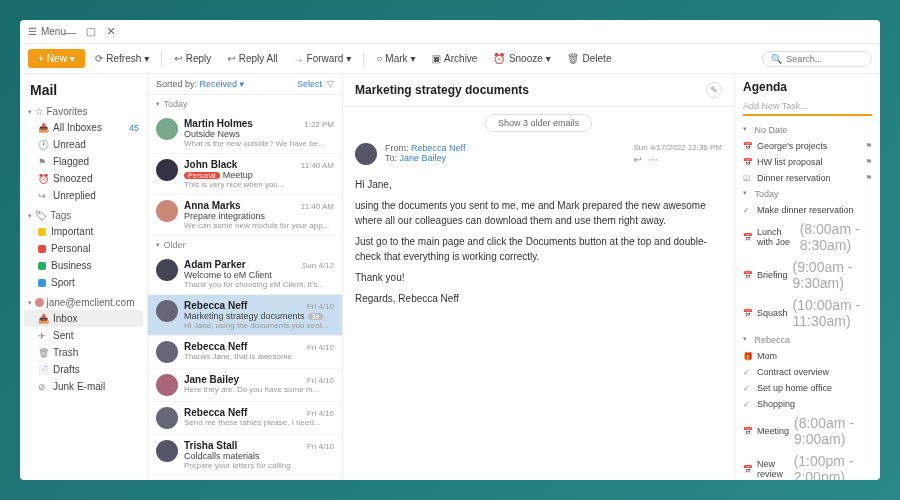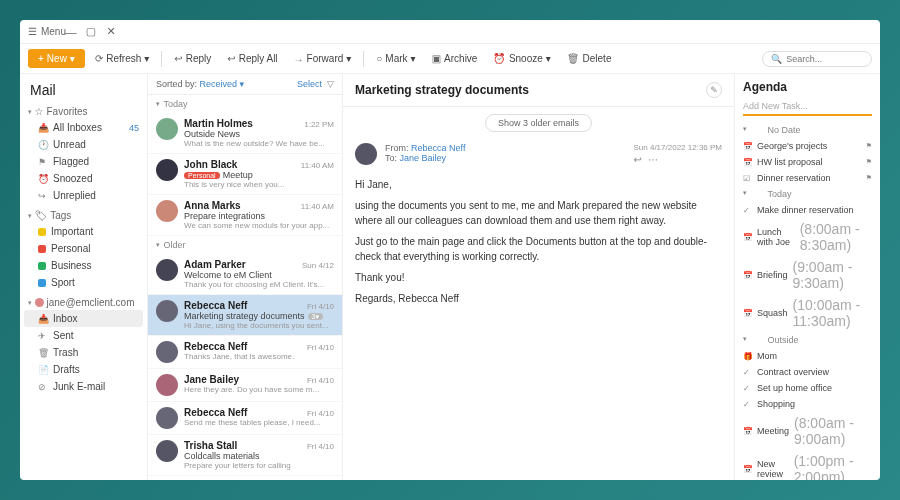--- a/index.html
+++ b/index.html
@@ -12,21 +12,21 @@
 .titlebar .wctl span{width:10px;height:10px;display:inline-flex;align-items:center;justify-content:center;color:#666;font-size:11px}
 .toolbar{display:flex;align-items:center;height:30px;padding:0 8px;gap:4px;border-bottom:1px solid #eee}
 .btn-new{background:#f39c12;color:#fff;padding:4px 10px;border-radius:3px;font-size:10px;display:flex;align-items:center;gap:3px}
 .tbtn{display:flex;align-items:center;gap:3px;padding:3px 6px;color:#444;font-size:10px}
 .tbtn .ic{color:#666;font-size:10px}
 .tsep{width:1px;height:16px;background:#ddd;margin:0 2px}
 .search{margin-left:auto;display:flex;align-items:center;gap:4px;border:1px solid #ddd;border-radius:12px;padding:2px 8px;width:110px}
 .search input{border:none;outline:none;font-size:9px;width:80px;color:#999}
 .body{display:flex;flex:1;overflow:hidden}
 .sidebar{width:128px;border-right:1px solid #eee;padding:6px 4px;overflow:hidden}
-.sidebar h2{font-size:14px;font-weight:400;padding:2px 6px 6px;color:#222}
+.sidebar h2{font-size:14px;font-weight:700;padding:2px 6px 6px;color:#222}
 .sgroup{margin-bottom:4px}
 .sghead{display:flex;align-items:center;gap:3px;padding:2px 4px;color:#666;font-size:10px}
 .sghead .chev{font-size:7px;color:#888}
 .sitem{display:flex;align-items:center;gap:5px;padding:3px 4px 3px 14px;font-size:10px;color:#444;border-radius:3px}
 .sitem.sel{background:#eee}
 .sitem .ic{width:10px;font-size:9px;color:#888}
 .sitem .cnt{margin-left:auto;color:#3b82c7;font-size:9px}
 .dot{width:8px;height:8px;border-radius:2px}
 .avatar{width:9px;height:9px;border-radius:50%;background:#d88}
 .msglist{width:195px;border-right:1px solid #eee;display:flex;flex-direction:column;overflow:hidden}
@@ -55,21 +55,21 @@
 .rmfields{flex:1;font-size:9px;color:#666}
 .rmfields .lnk{color:#3b82c7}
 .rmdate{font-size:8px;color:#999}
 .rmact{display:flex;gap:6px;margin-top:2px}
 .rmact span{color:#888;font-size:10px}
 .rbody{padding:8px 12px;font-size:10px;color:#333;line-height:1.5}
 .rbody p{margin-bottom:6px}
 .agenda{width:145px;padding:6px 8px;overflow:hidden}
 .agenda h3{font-size:12px;font-weight:600;color:#222;margin-bottom:4px}
 .addtask{font-size:9px;color:#aaa;padding:3px 0;border-bottom:2px solid #f39c12;margin-bottom:6px}
-.agsec{font-size:9px;color:#888;padding:3px 0;display:flex;gap:21px}
+.agsec{font-size:9px;color:#888;padding:3px 0;display:flex;gap:8px}
 .agsec .chev{font-size:7px}
 .agitem{display:flex;align-items:center;gap:5px;padding:3px 0;font-size:9px;color:#444}
 .agitem .ic{width:9px;font-size:8px;color:#888}
 .agitem .flag{margin-left:auto;font-size:7px;color:#888}
 .agitem .tm{color:#aaa;font-size:14px}
 </style>
 </head>
 <body>
 
 <div class="win">
@@ -338,21 +338,21 @@
         <div style="text-align:right">
           <div class="rmdate">Sun 4/17/2022 12:36 PM</div>
           <div class="rmact">
               <span>↩</span>
               <span>⋯</span>
             </div>
         </div>
       </div>
       <div class="rbody" id="rbody">
           <p>Hi Jane,</p>
-          <p>using the documents you sent to me, me and Mark prepared the new website where all our colleagues can download them and use them right away.</p>
+          <p>using the documents you sent to me, me and Mark prepared the new awesome where all our colleagues can download them and use them right away.</p>
           <p>Just go to the main page and click the Documents button at the top and double-check that everything is working correctly.</p>
           <p>Thank you!</p>
           <p>Regards,
 Rebecca Neff</p>
         </div>
     </div>
 
     <div class="agenda">
       <h3>Agenda</h3>
       <div class="addtask">Add New Task...</div>
@@ -397,21 +397,21 @@
             <span class="tm">(9:00am - 9:30am)</span>
           </div>
           <div class="agitem">
             <span class="ic">📅</span>
             <span>Squash</span>
             <span class="tm">(10:00am - 11:30am)</span>
           </div>
         </div>
       <div class="agsec">
           <span class="chev">▾</span>
-          <span>Outside</span>
+          <span>Rebecca</span>
         </div>
       <div id="ag-tomorrow">
           <div class="agitem">
             <span class="ic">🎁</span>
             <span>Mom</span>
           </div>
           <div class="agitem">
             <span class="ic">✓</span>
             <span>Contract overview</span>
           </div>

